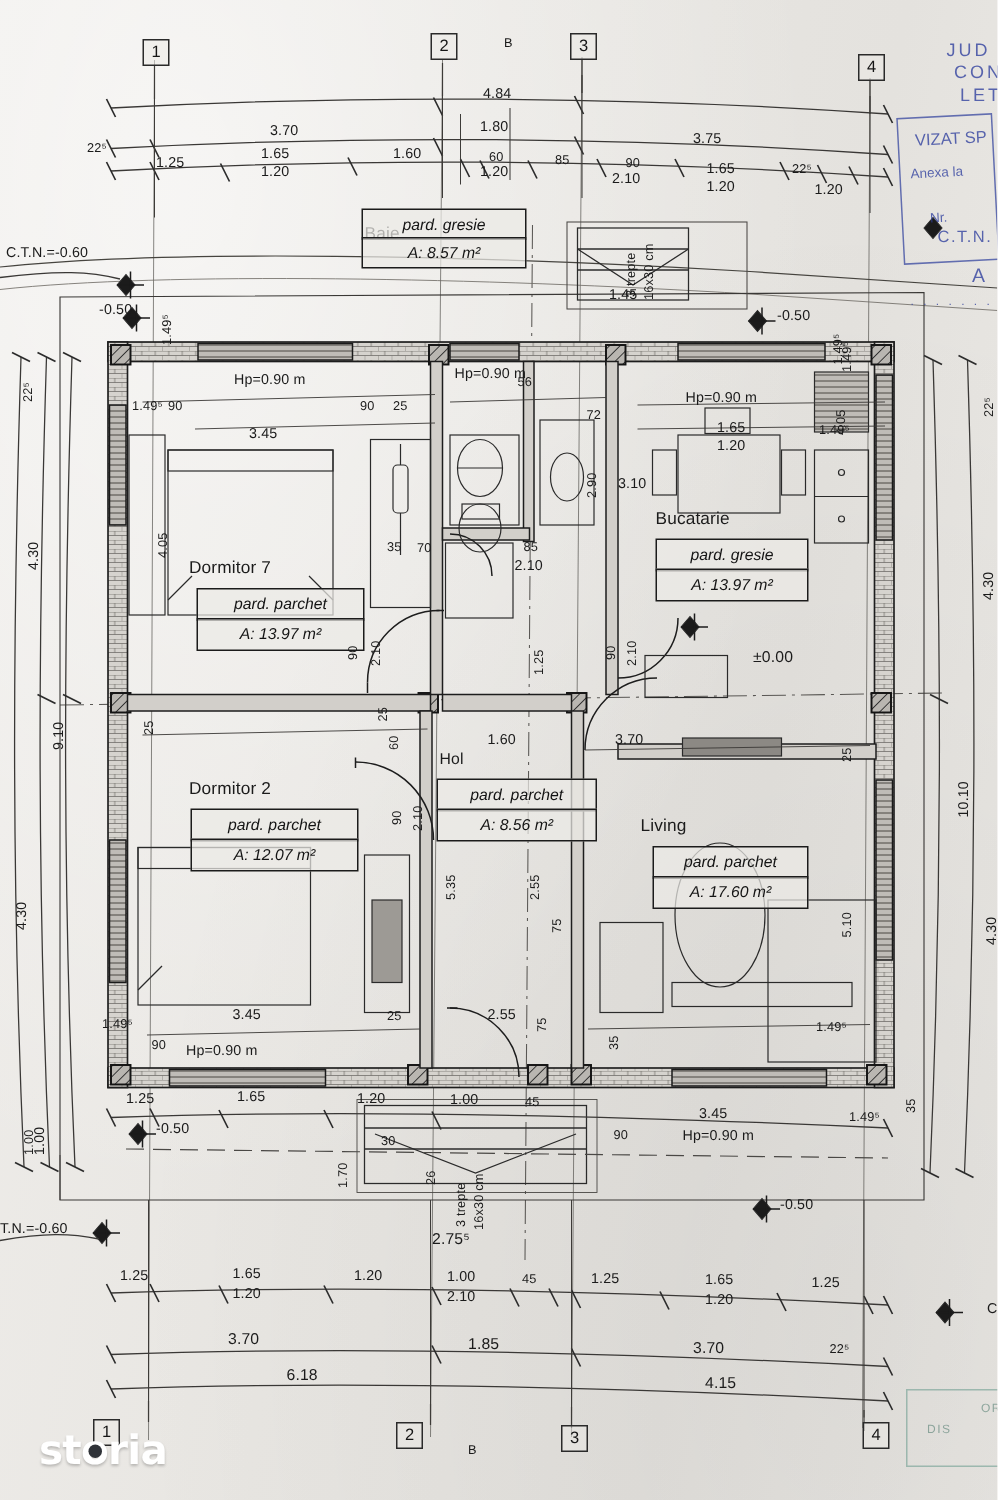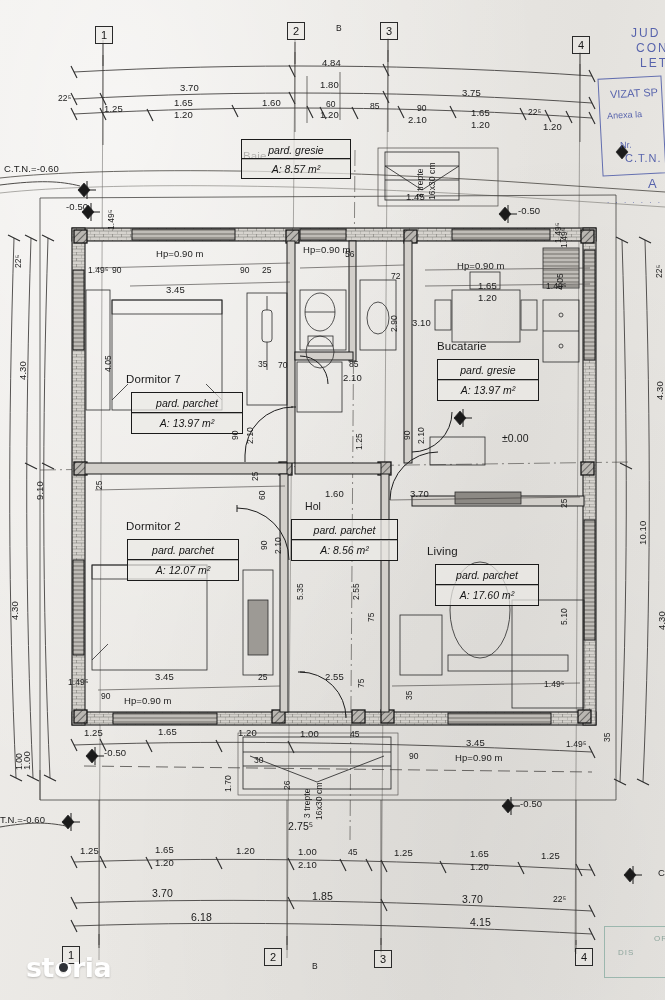--- a/index.html
+++ b/index.html
@@ -29,21 +29,21 @@
     color:#1b1b1b;
     font-family:"Liberation Sans", sans-serif;
     white-space:nowrap;
     line-height:1;
     letter-spacing:.1px;
   }
   .tiny{font-size:8.5px;}
   .dim{font-size:9.5px;}
   .dimb{font-size:10.5px;}
   .room{font-size:11.5px;}
-  .roomsm{font-size:10.5px;margin-left:12px;}
+  .roomsm{font-size:10.5px;}
   .vert{transform-origin:0 0;}
   .lbl-box{
     position:absolute;border:1px solid #1b1b1b;background:rgba(236,234,230,.72);
     display:flex;align-items:center;justify-content:center;
     font-size:10.5px;color:#141414;font-style:italic;
   }
   .gridmark{
     position:absolute;border:1px solid #2a2a2a;background:rgba(236,234,230,.5);
     display:flex;align-items:center;justify-content:center;
     font-size:11px;color:#161616;width:16px;height:16px;

